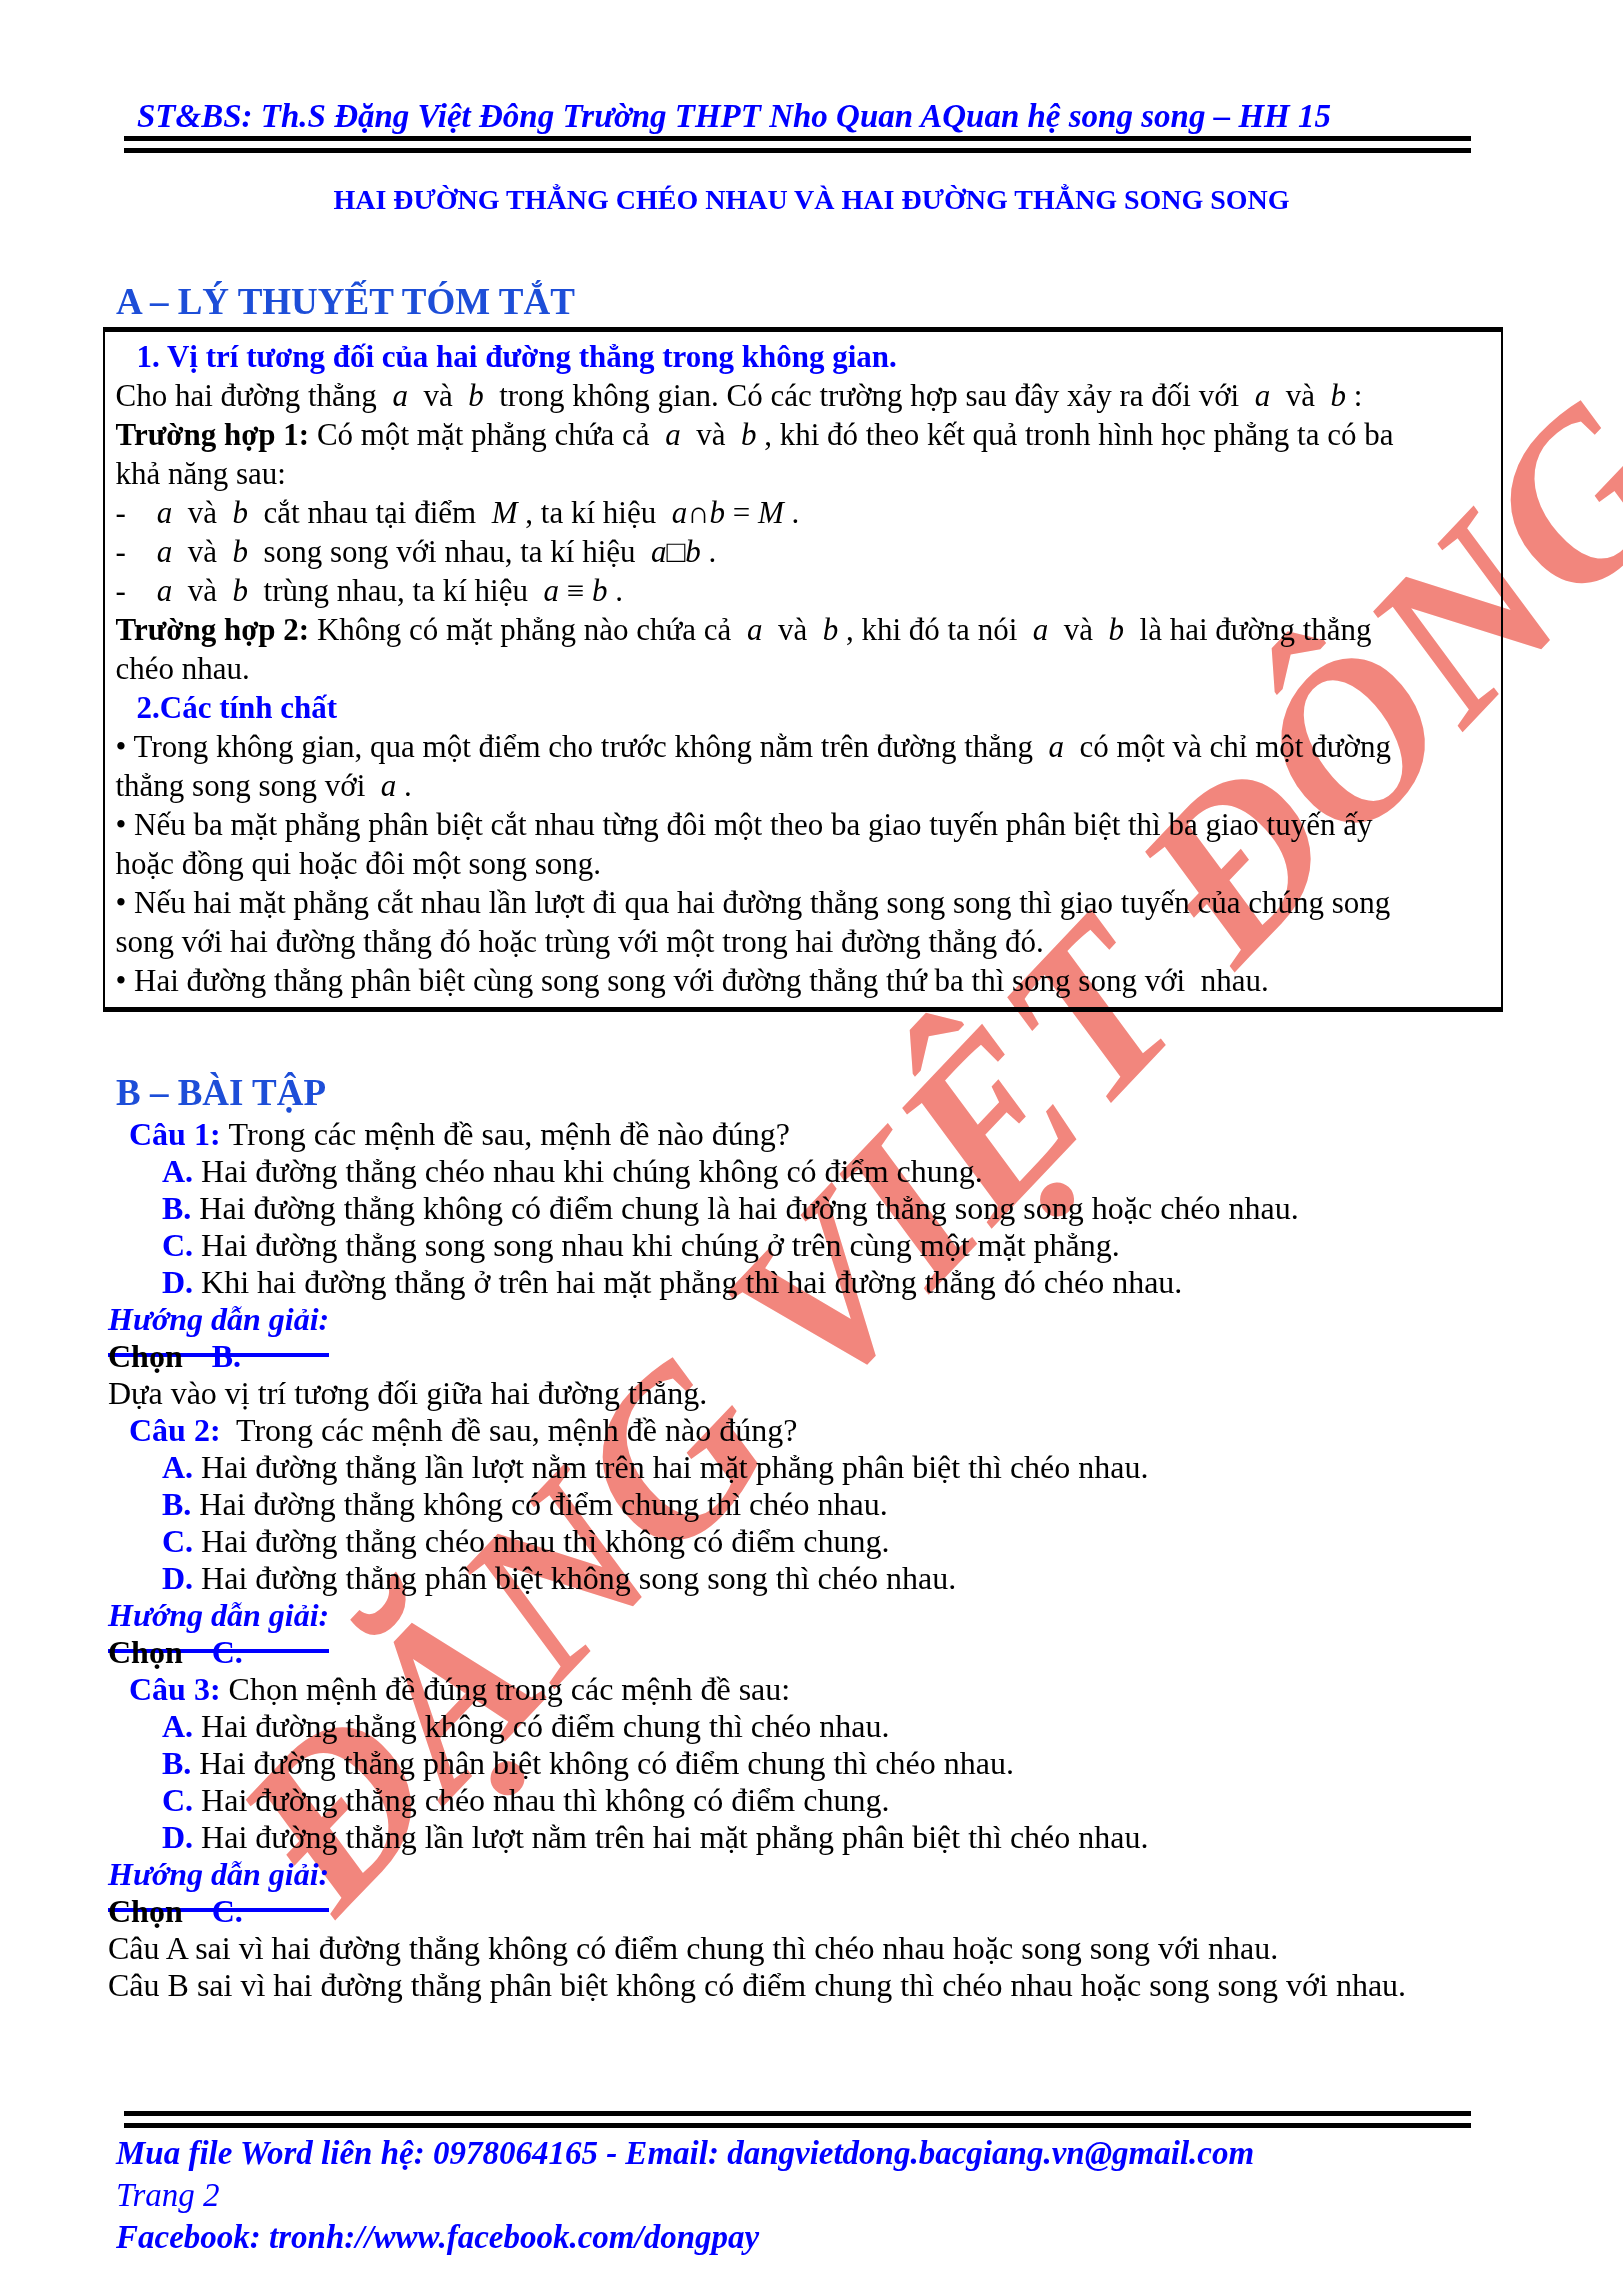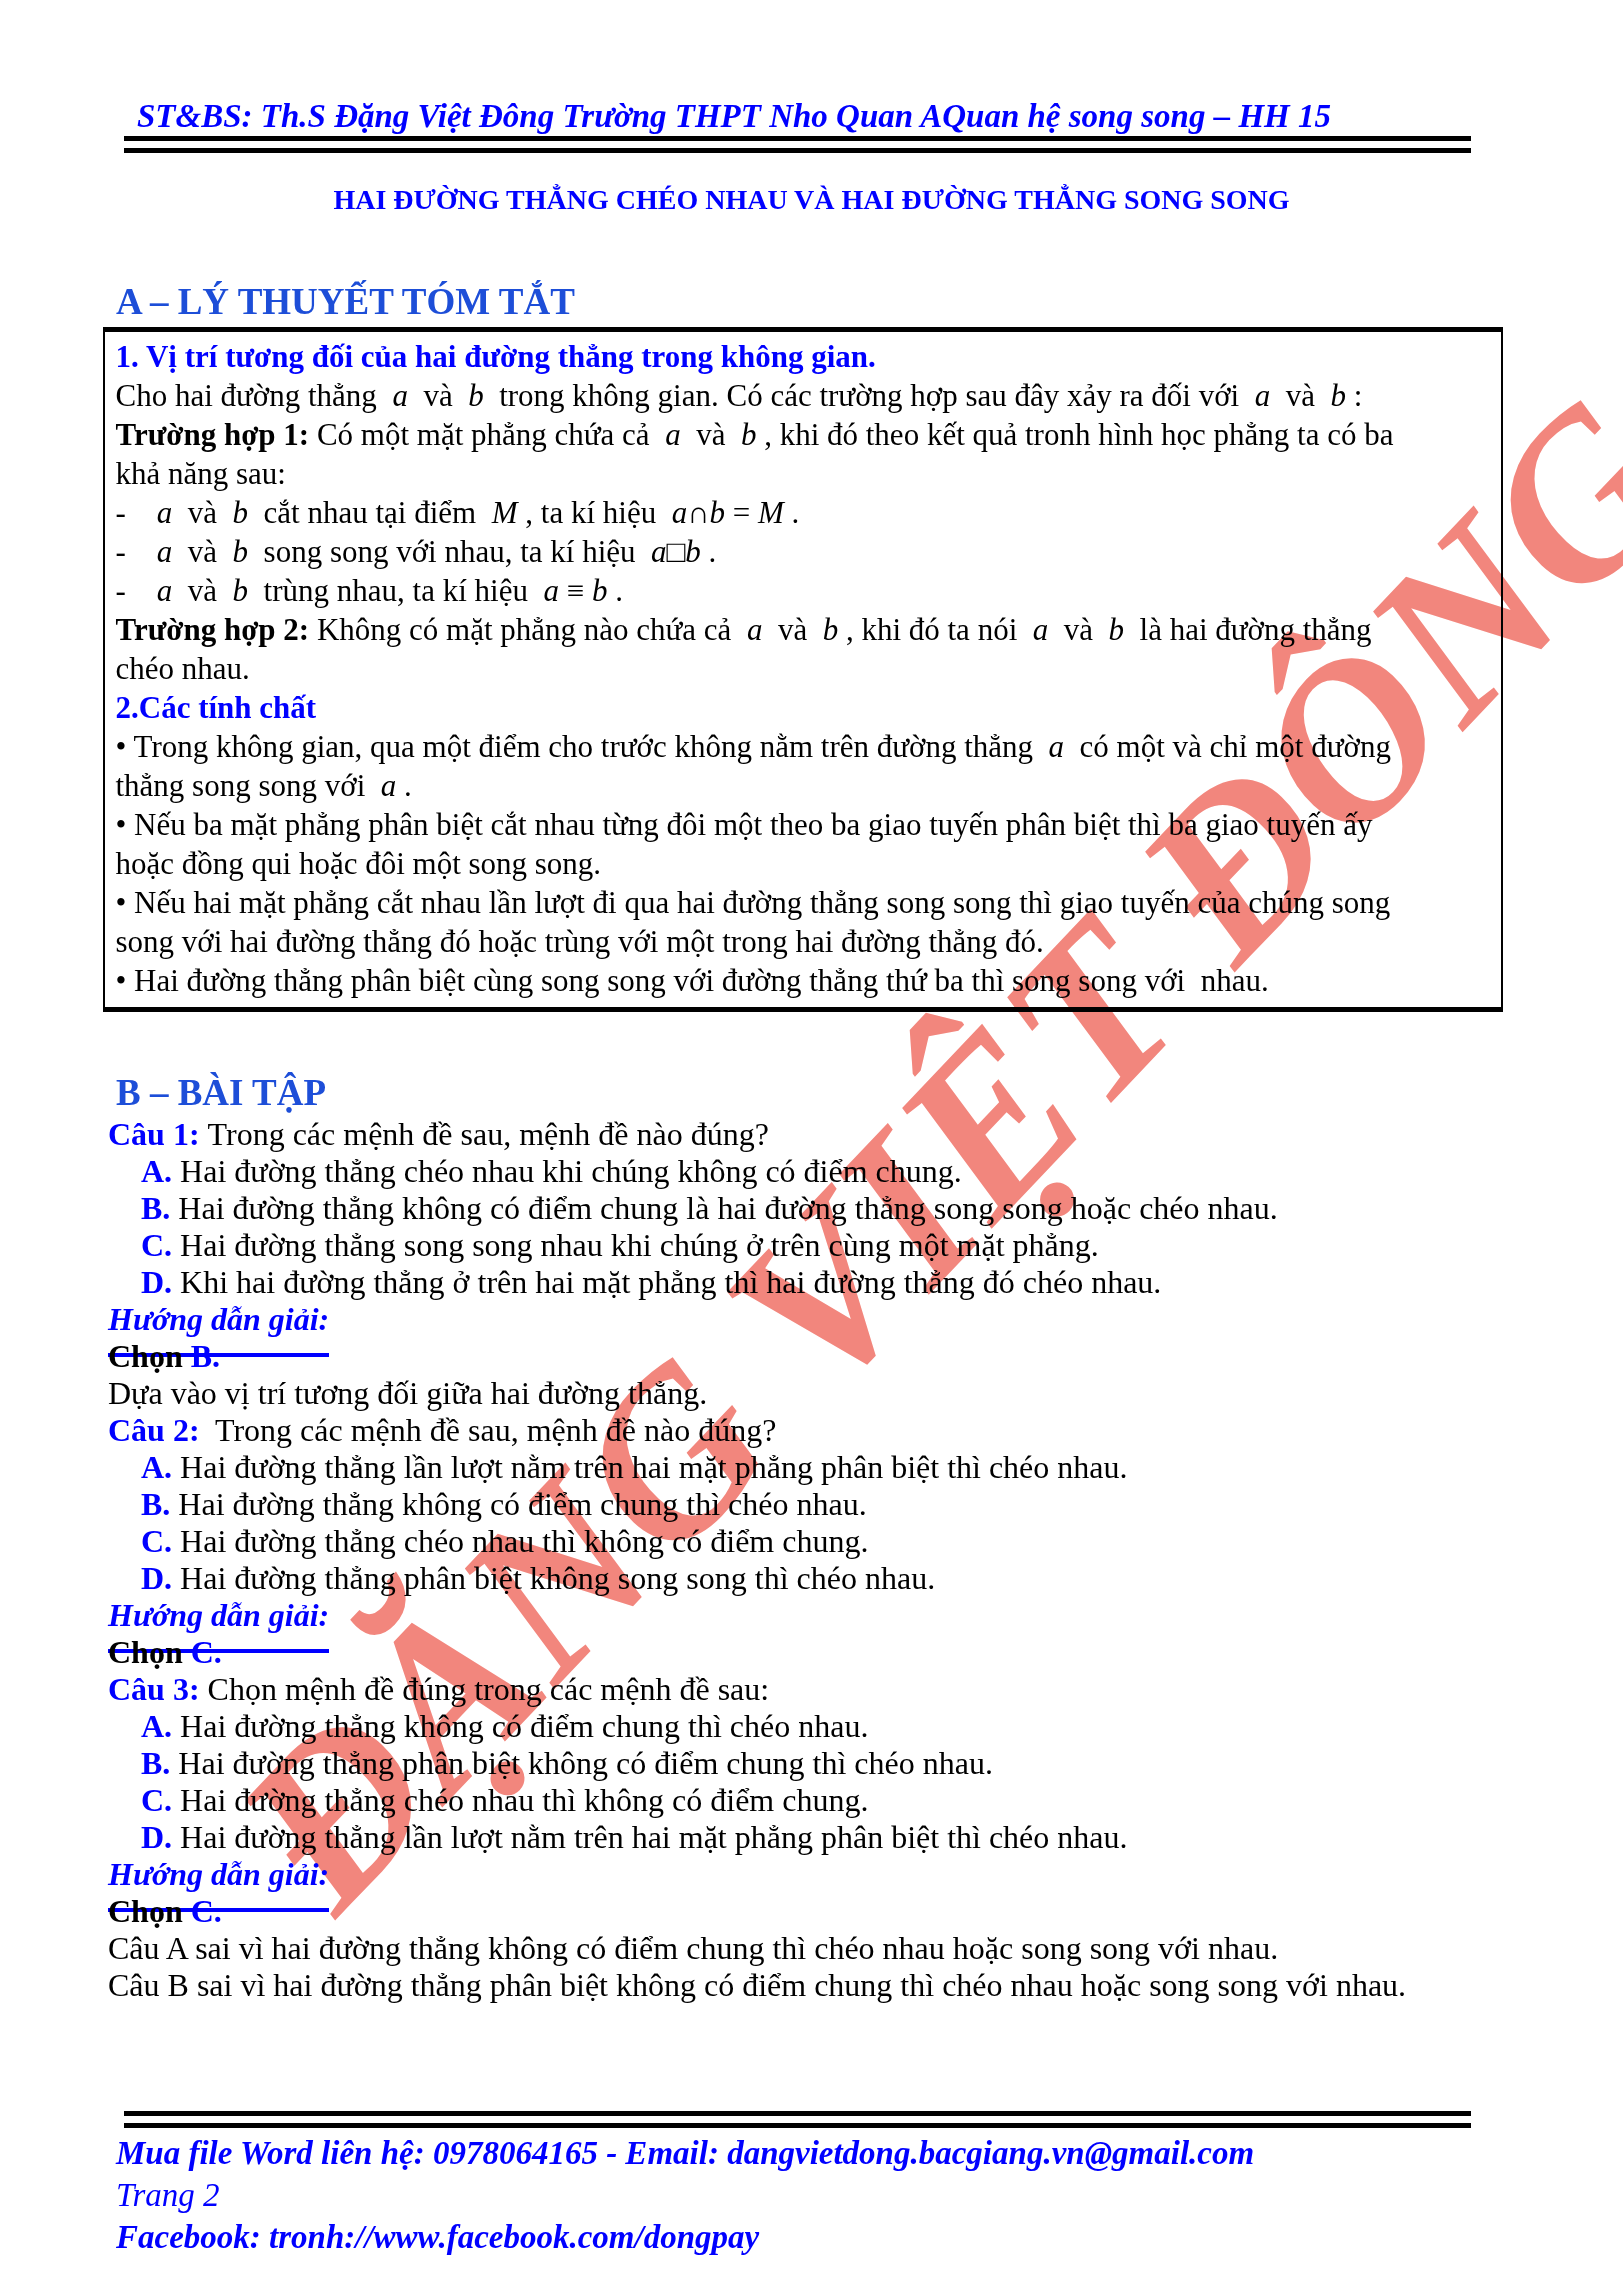--- a/index.html
+++ b/index.html
@@ -43,21 +43,21 @@
     font-size:31px;line-height:39px;white-space:pre;
   }
   
   .exercises{
     position:absolute;top:1116px;left:108px;width:1413px;
     font-size:32px;line-height:37px;white-space:pre;
   }
   .opt{padding-left:33px;}
   
   .b{font-weight:bold;}
-  .bb{font-weight:bold;color:#0000ff;}
+  .bb{font-weight:bold;color:#0000ff;margin-left:21px;}
   .m{font-style:italic;}
   .hdg{color:#0000ff;font-weight:bold;font-style:italic;}
   .hdg .sg{border-bottom:4.6px solid #0000ff;padding-bottom:16px;}
   
   .footer{
     position:absolute;top:2132px;left:116px;width:1323px;
     color:#0000ff;font-style:italic;font-weight:bold;font-size:33px;line-height:42px;white-space:nowrap;
   }
   .footer .row1{display:flex;justify-content:space-between;flex-direction:column;}
   .page-num{font-weight:normal;}

